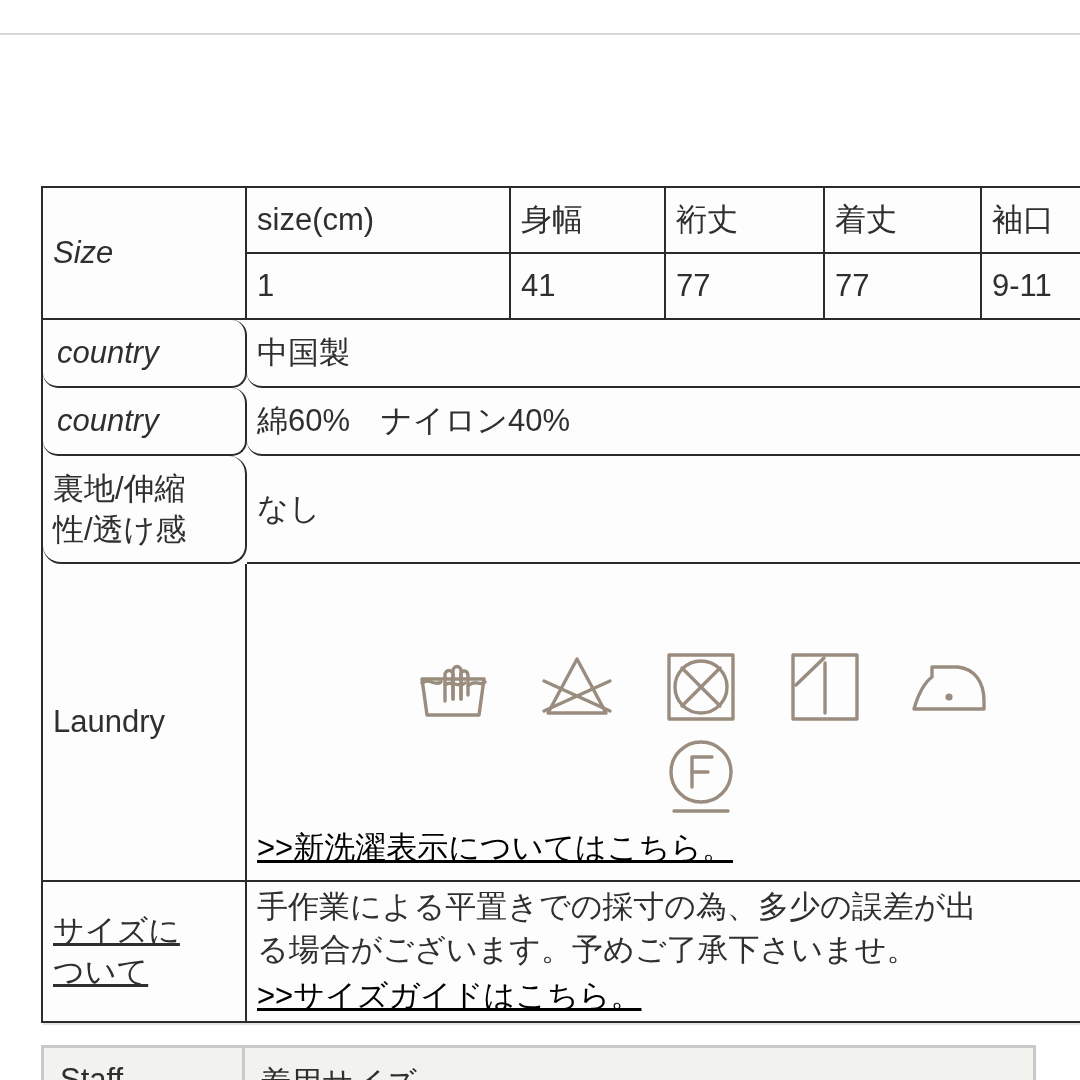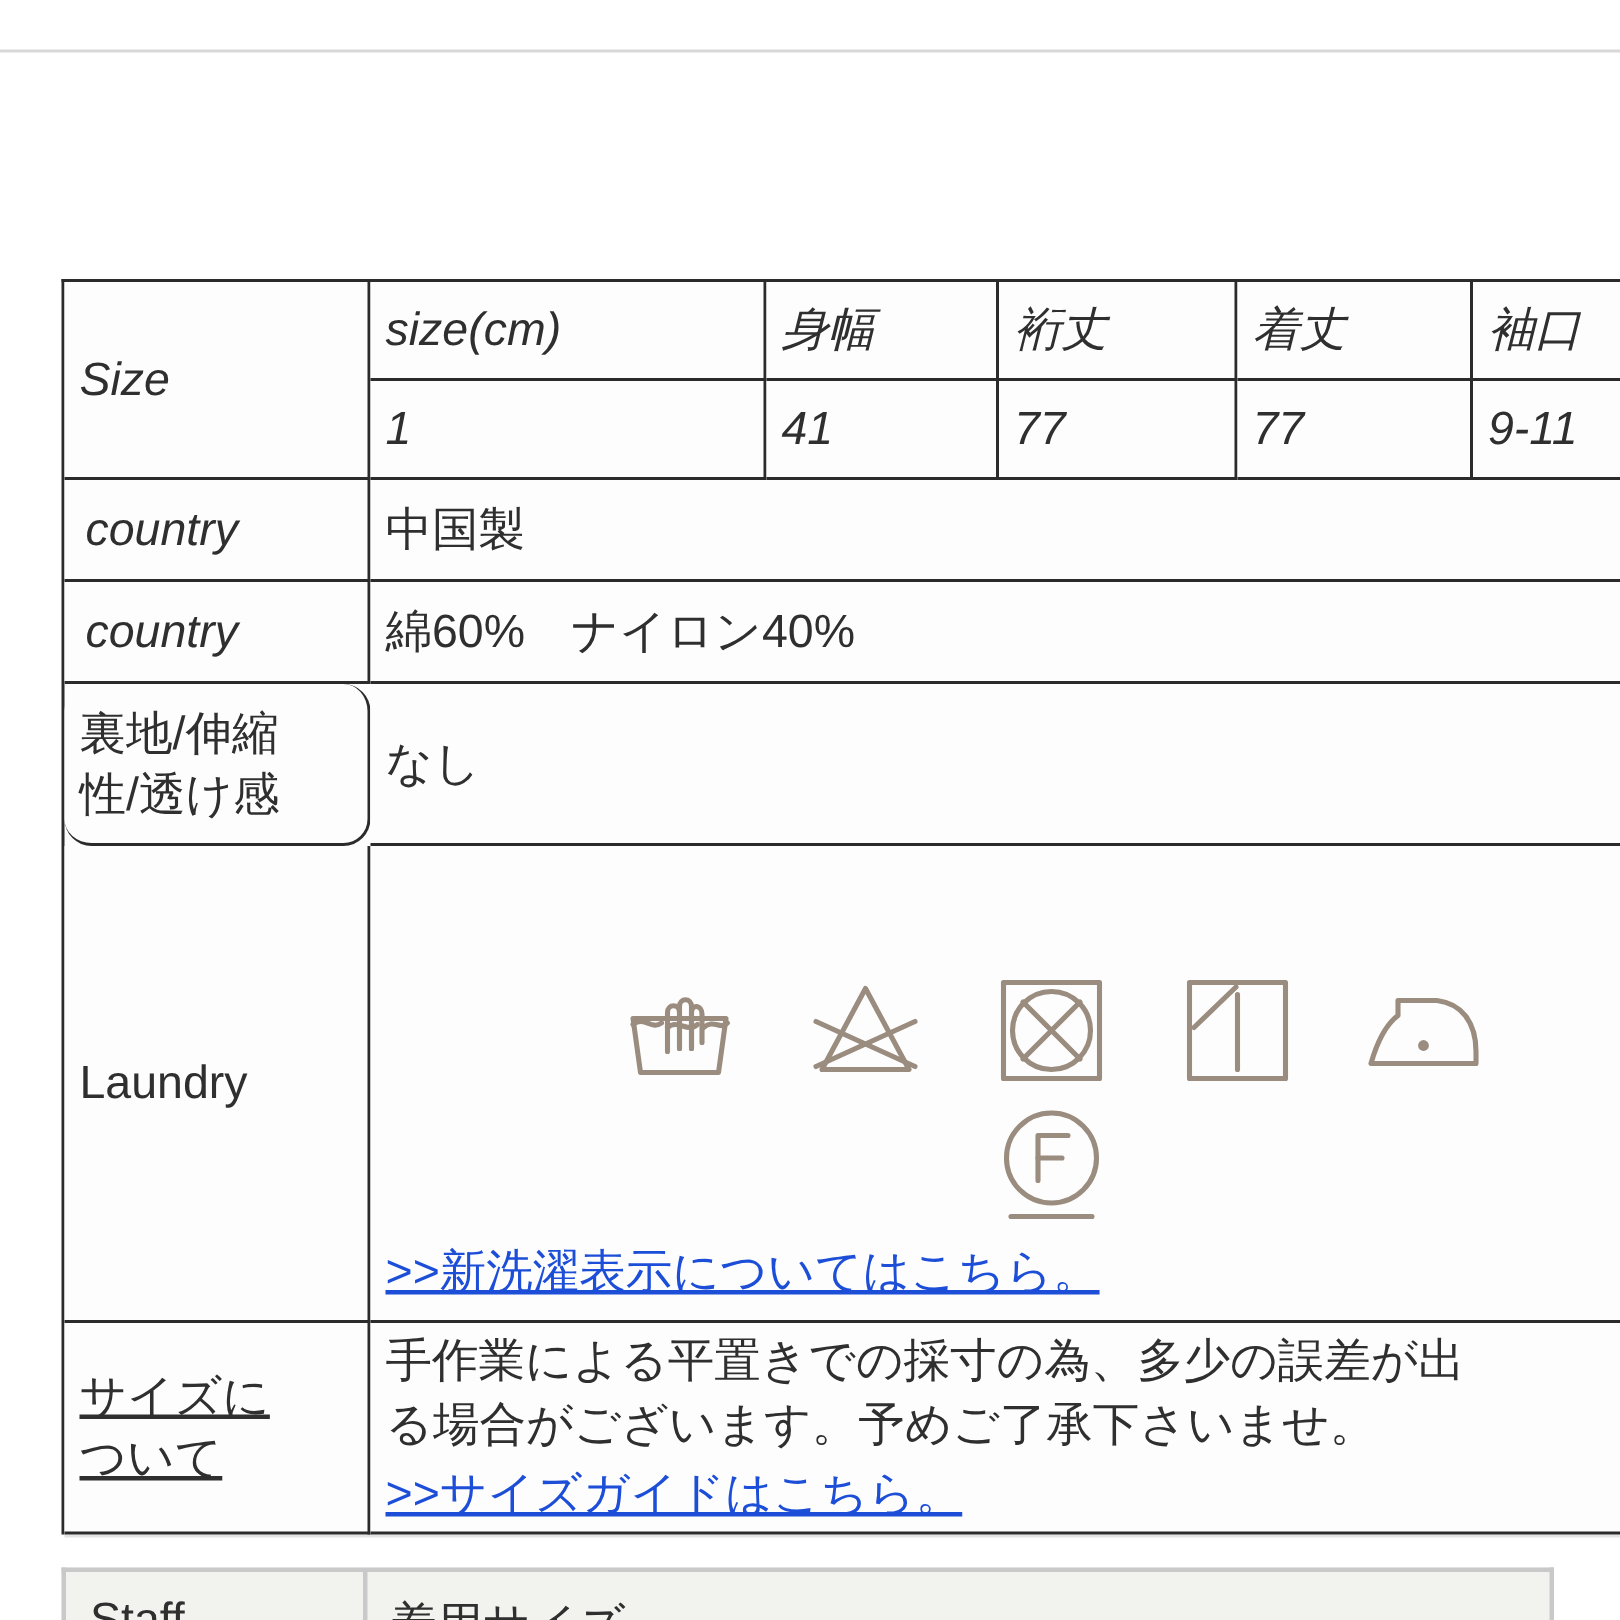--- a/index.html
+++ b/index.html
@@ -56,21 +56,21 @@
     border-bottom: 2px solid #2b2b2b;
     padding: 4px 10px;
     font-size: 31px;
     line-height: 1.38;
     vertical-align: middle;
     text-align: left;
     color: #2f2f2f;
     background: #fdfdfd;
   }
 
-  td.center { text-align: center; font-style: italic; }
+  td.center { text-align: center; }
 
   
   .c-label  { width: 182px; }
   .c-size   { width: 242px; }
   .c-mh     { width: 133px; }
   .c-yuki   { width: 137px; }
   .c-kijo   { width: 135px; }
   .c-sode   { width: 152px; }
 
   td.label-cell {
@@ -92,20 +92,21 @@
   td.row-head {
     height: 56px;
   }
   td.row-val {
     height: 56px;
   }
 
   td.country-cell, td.fabric-cell {
     height: 58px;
     padding-left: 14px;
+    border-radius: 15px;
   }
   td.lining-label {
     padding-left: 14px;
     line-height: 1.35;
     border-radius: 18px;
   }
   td.lining-cell {
     height: 98px;
     padding-left: 14px;
     vertical-align: middle;
@@ -146,21 +147,21 @@
     display: block;
   }
 
   .laundry-link-wrap {
     position: absolute;
     left: 10px;
     bottom: 10px;
   }
 
   a.link, .link {
-    color: #1d4ed8;
+    color: #000000;
     text-decoration: underline;
     font-size: 31px;
     line-height: 1.4;
     white-space: nowrap;
   }
 
   td.note-label {
     padding-left: 14px;
     line-height: 1.35;
     vertical-align: middle;

